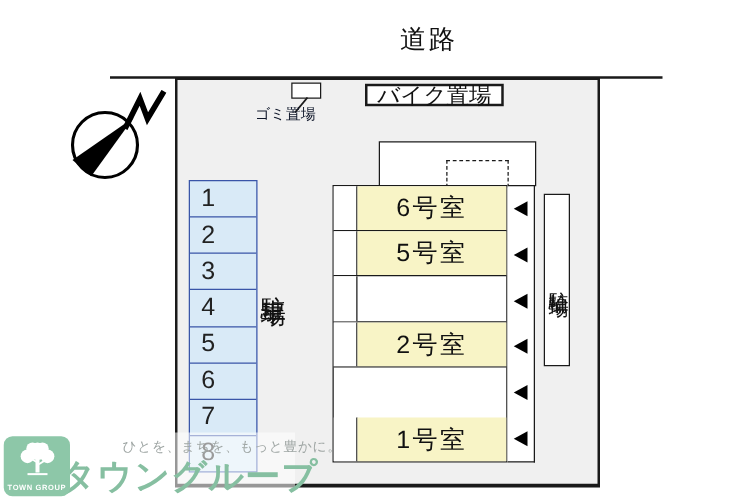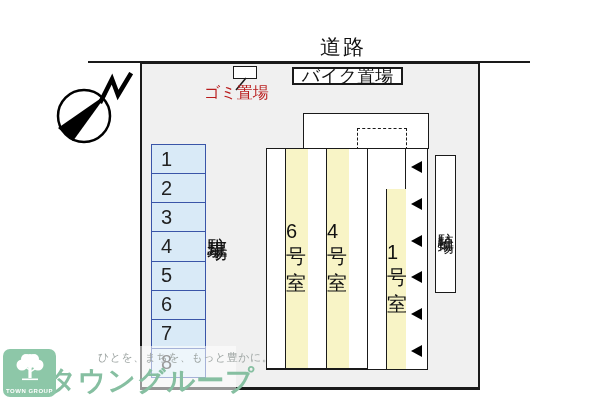--- a/index.html
+++ b/index.html
@@ -5,37 +5,37 @@
   :root{
     --site_bg:#f0f0f0; --line:#1a1a1a; --room_fill:#f8f4c6;
     --parking_fill:#d9eaf7; --parking_border:#3a55a8;
     --logo_green:#8dc7a8; --brand_green:#86bfa1; --tagline_gray:#9fa6a4;
   }
   *{margin:0;padding:0;box-sizing:border-box;}
   body{font-family:"Liberation Sans","DejaVu Sans",sans-serif;background:#fff;}
   .stage{position:relative;width:600px;height:400px;background:#fff;overflow:hidden;}
 
   .road-line{position:absolute;left:88px;top:61px;width:442px;height:2px;background:var(--line);}
-  .road-label{position:absolute;left:320px;top:33px;font-size:21px;color:#111;letter-spacing:2px;}
+  .road-label{position:absolute;left:320px;top:17px;font-size:21px;color:#111;letter-spacing:2px;}
 
   .site{position:absolute;left:140px;top:62px;width:340px;height:328px;
         background:var(--site_bg);border:2px solid var(--line);border-bottom-width:3px;}
 
   .garbage-box{position:absolute;left:233px;top:66px;width:24px;height:13px;background:#fff;border:1.5px solid var(--line);}
   .garbage-leader{position:absolute;left:228px;top:76px;}
-  .garbage-label{position:absolute;left:204px;top:83px;font-size:16px;color:#b91c1c;}
+  .garbage-label{position:absolute;left:204px;top:83px;font-size:12px;color:#0f172a;}
 
   .bike-box{position:absolute;left:292px;top:67px;width:111px;height:18px;background:#fff;
             border:2px solid var(--line);display:flex;align-items:center;justify-content:center;font-size:18px;color:#111;}
 
   .building-top{position:absolute;left:303px;top:113px;width:126px;height:36px;background:#fff;border:1.5px solid var(--line);}
   .dashed-box{position:absolute;left:357px;top:128px;width:50px;height:22px;background:#fff;border:1.5px dashed var(--line);}
 
   .rooms-block{position:absolute;left:266px;top:148px;width:140px;height:222px;
-               border:1.5px solid var(--line);display:flex;flex-direction:row;background:#fff;}
+               border:1.5px solid var(--line);display:flex;flex-direction:column;background:#fff;}
   .room-row{flex:1;display:flex;border-bottom:1.5px solid var(--line);}
   .room-row:last-child{border-bottom:none;margin-top:40px;}
   .entry-cell{width:19px;background:#fff;border-right:1.5px solid var(--line);}
   .room-cell{flex:1;background:var(--room_fill);display:flex;align-items:center;justify-content:center;
              font-size:20px;color:#111;letter-spacing:2px;}
 
   .corridor{position:absolute;left:406px;top:148px;width:22px;height:222px;background:#fff;
             border:1.5px solid var(--line);border-left:none;display:flex;flex-direction:column;}
   .corridor-cell{flex:1;display:flex;align-items:center;justify-content:center;}
   .tri{width:0;height:0;border-top:6px solid transparent;border-bottom:6px solid transparent;border-right:11px solid #000;}
@@ -96,24 +96,28 @@
   <div class="building-top"></div>
   <div class="dashed-box"></div>
 
   <div class="rooms-block">
     <div class="room-row">
       <div class="entry-cell"></div>
       <div class="room-cell">6号室</div>
     </div>
     <div class="room-row">
       <div class="entry-cell"></div>
-      <div class="room-cell">4号室</div>
+      <div class="room-cell">5号室</div>
     </div>
     <div class="room-row">
       <div class="entry-cell"></div>
+    </div>
+    <div class="room-row">
+      <div class="entry-cell"></div>
+      <div class="room-cell">2号室</div>
     </div>
     <div class="room-row">
       <div class="entry-cell"></div>
       <div class="room-cell">1号室</div>
     </div>
   </div>
 
   <div class="corridor">
     <div class="corridor-cell">
         <div class="tri"></div>

